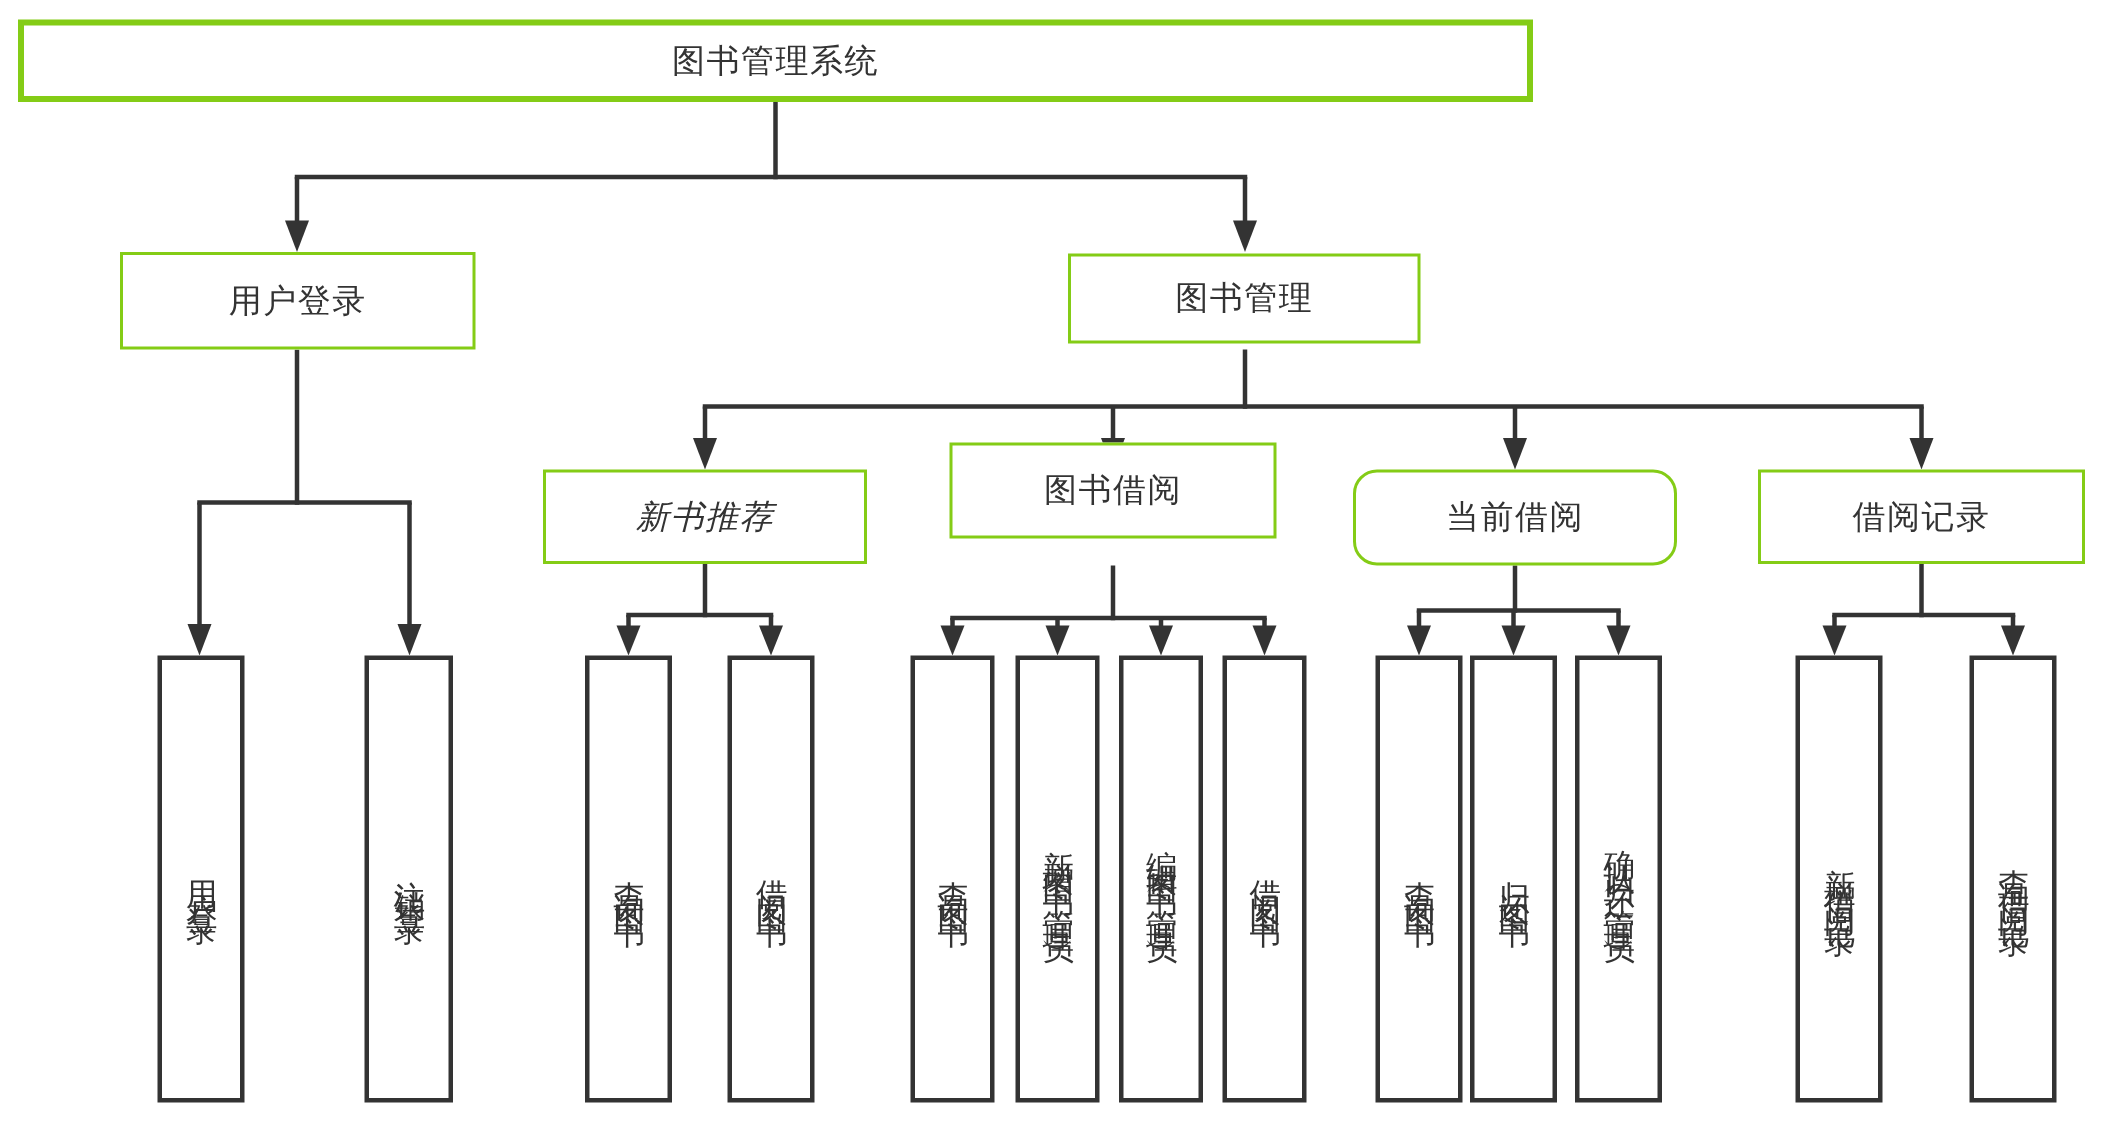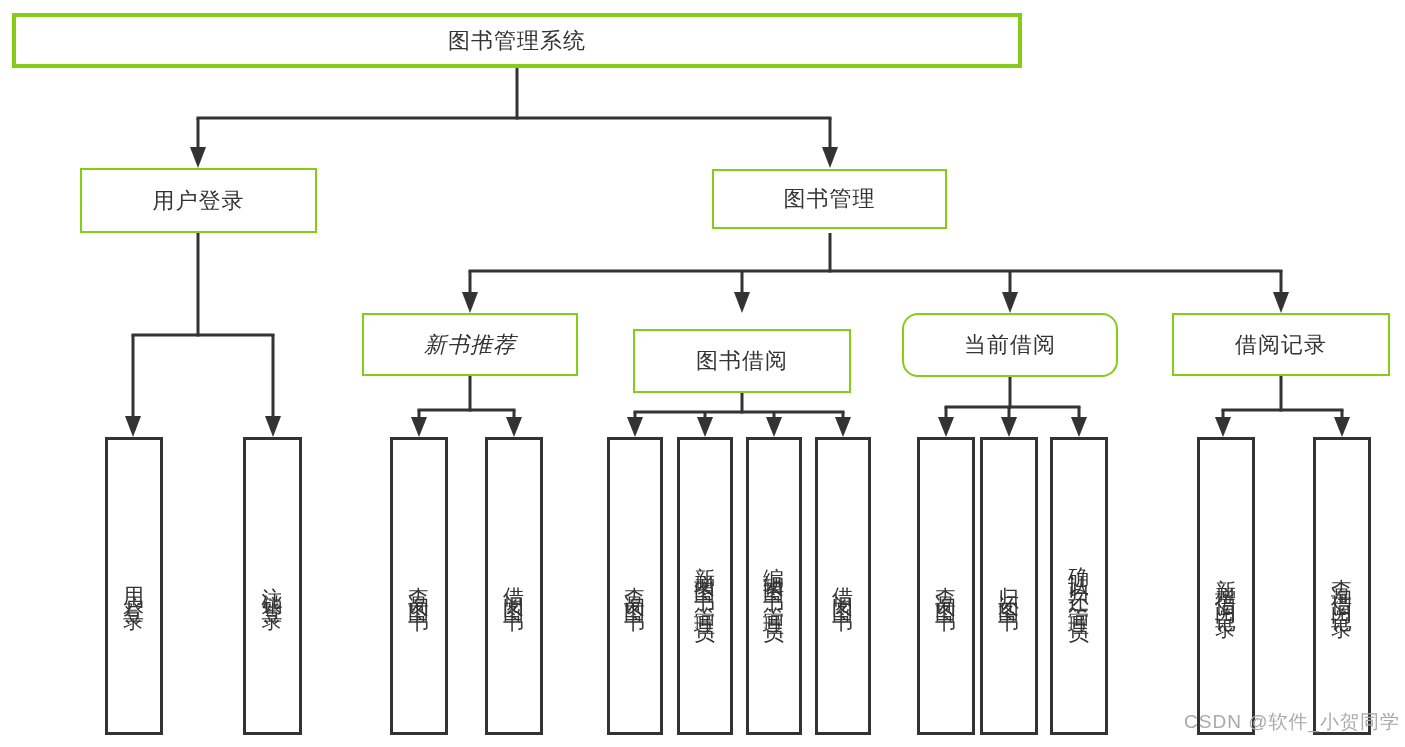--- a/index.html
+++ b/index.html
@@ -125,21 +125,21 @@
     <line x1="1342" y1="410" x2="1342" y2="420"></line>
     <polygon points="1334,417 1350,417 1342,437" fill="#333333" stroke="none"></polygon>
   </svg>
 
   <div class="hbox root" style="left:12px; top:13px; width:1010px; height:55px;">图书管理系统</div>
 
   <div class="hbox" style="left:80px; top:168px; width:237px; height:65px;">用户登录</div>
   <div class="hbox" style="left:712px; top:169px; width:235px; height:60px;">图书管理</div>
 
   <div class="hbox" style="left:362px; top:313px; width:216px; height:63px;font-style:italic;">新书推荐</div>
-  <div class="hbox" style="left:633px; top:329px; width:218px; height:64px;">图书借阅</div>
+  <div class="hbox" style="left:633px; top:295px; width:218px; height:64px;">图书借阅</div>
   <div class="hbox" style="left:902px; top:313px; width:216px; height:64px;border-radius:16px;">当前借阅</div>
   <div class="hbox" style="left:1172px; top:313px; width:218px; height:63px;">借阅记录</div>
 
   <div class="vbox" style="left:105px; top:437px; width:58px; height:298px;">
     <span>用户登录</span>
   </div>
   <div class="vbox" style="left:243px; top:437px; width:59px; height:298px;">
     <span>注销登录</span>
   </div>
 
@@ -173,15 +173,14 @@
     <span>确认归还（管理员）</span>
   </div>
 
   <div class="vbox" style="left:1197px; top:437px; width:58px; height:298px;">
     <span>新增借阅记录</span>
   </div>
   <div class="vbox" style="left:1313px; top:437px; width:58px; height:298px;">
     <span>查询借阅记录</span>
   </div>
 
-  <div class="watermark">CSDN @软件_小贺同学</div>
 
 </div>
 
 </body></html>

